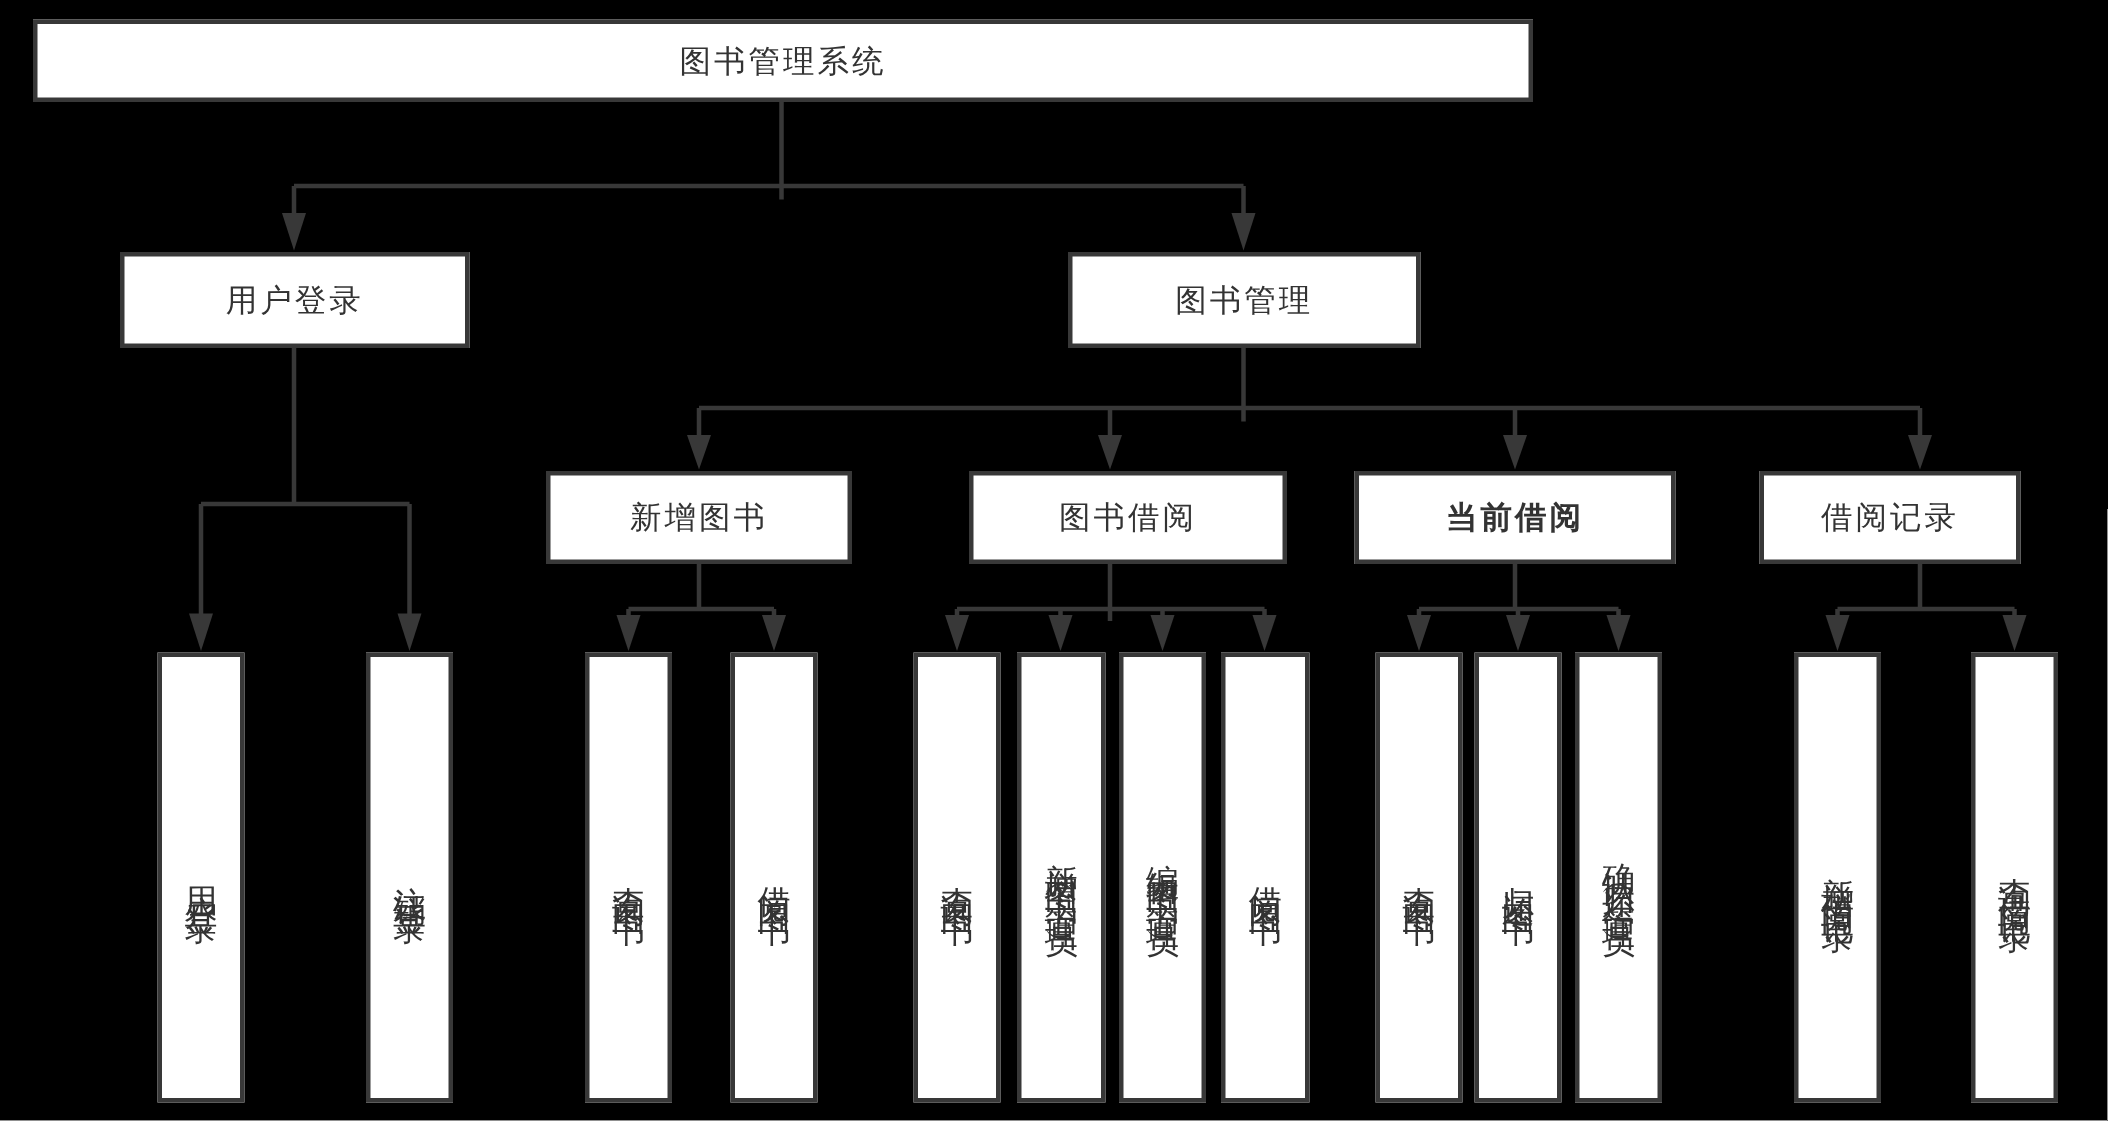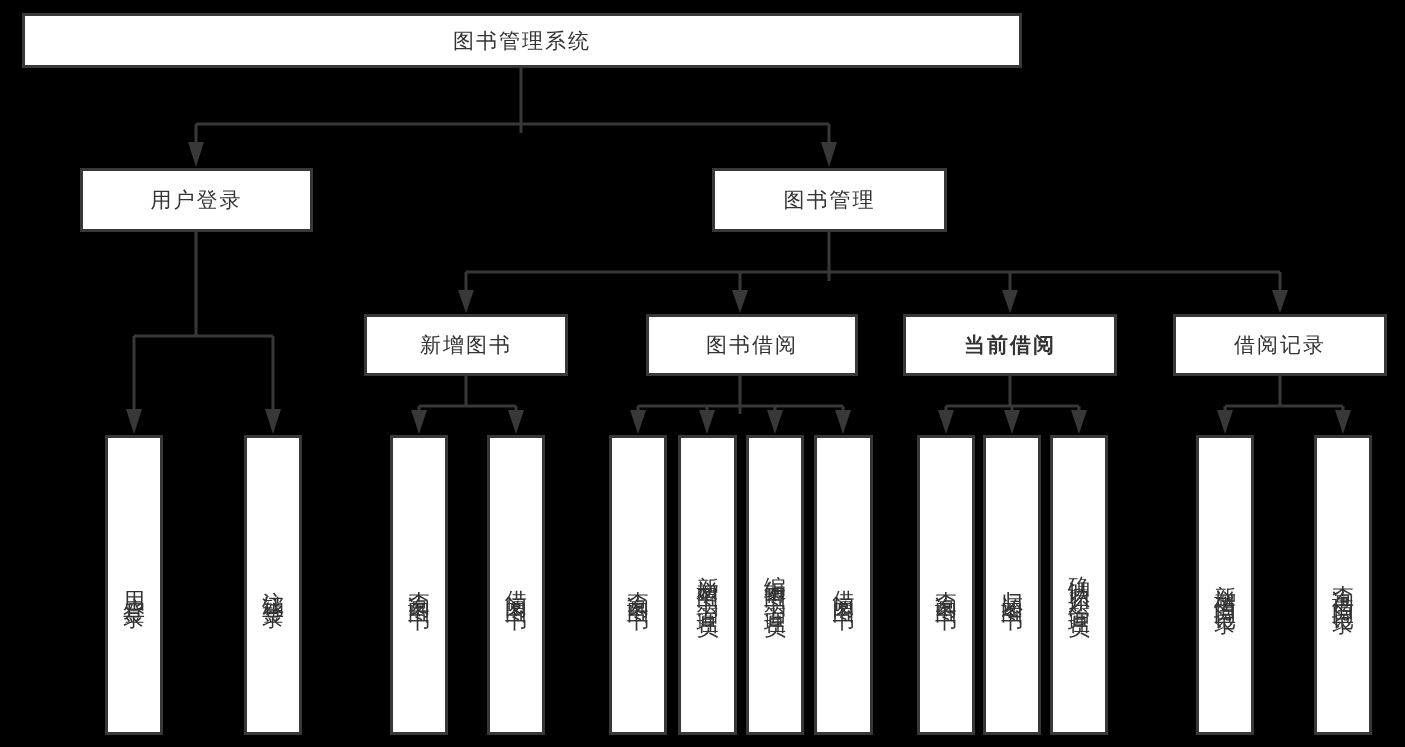--- a/index.html
+++ b/index.html
@@ -111,21 +111,21 @@
 
   <div class="box" style="left:364px;top:314px;width:204px;height:62px;">
     <span class="hlabel">新增图书</span>
   </div>
   <div class="box" style="left:634px;top:314px;width:212px;height:62px;margin-left:12px;">
     <span class="hlabel">图书借阅</span>
   </div>
   <div class="box" style="left:903px;top:314px;width:214px;height:62px;font-weight:bold;">
     <span class="hlabel">当前借阅</span>
   </div>
-  <div class="box" style="left:1173px;top:314px;width:214px;height:62px;">
+  <div class="box" style="left:1173px;top:314px;width:174px;height:62px;">
     <span class="hlabel">借阅记录</span>
   </div>
 
   <div class="box" style="left:105px;top:435px;width:58px;height:300px;">
     <span class="vlabel">用户登录</span>
   </div>
   <div class="box" style="left:244px;top:435px;width:58px;height:300px;">
     <span class="vlabel">注销登录</span>
   </div>
 

